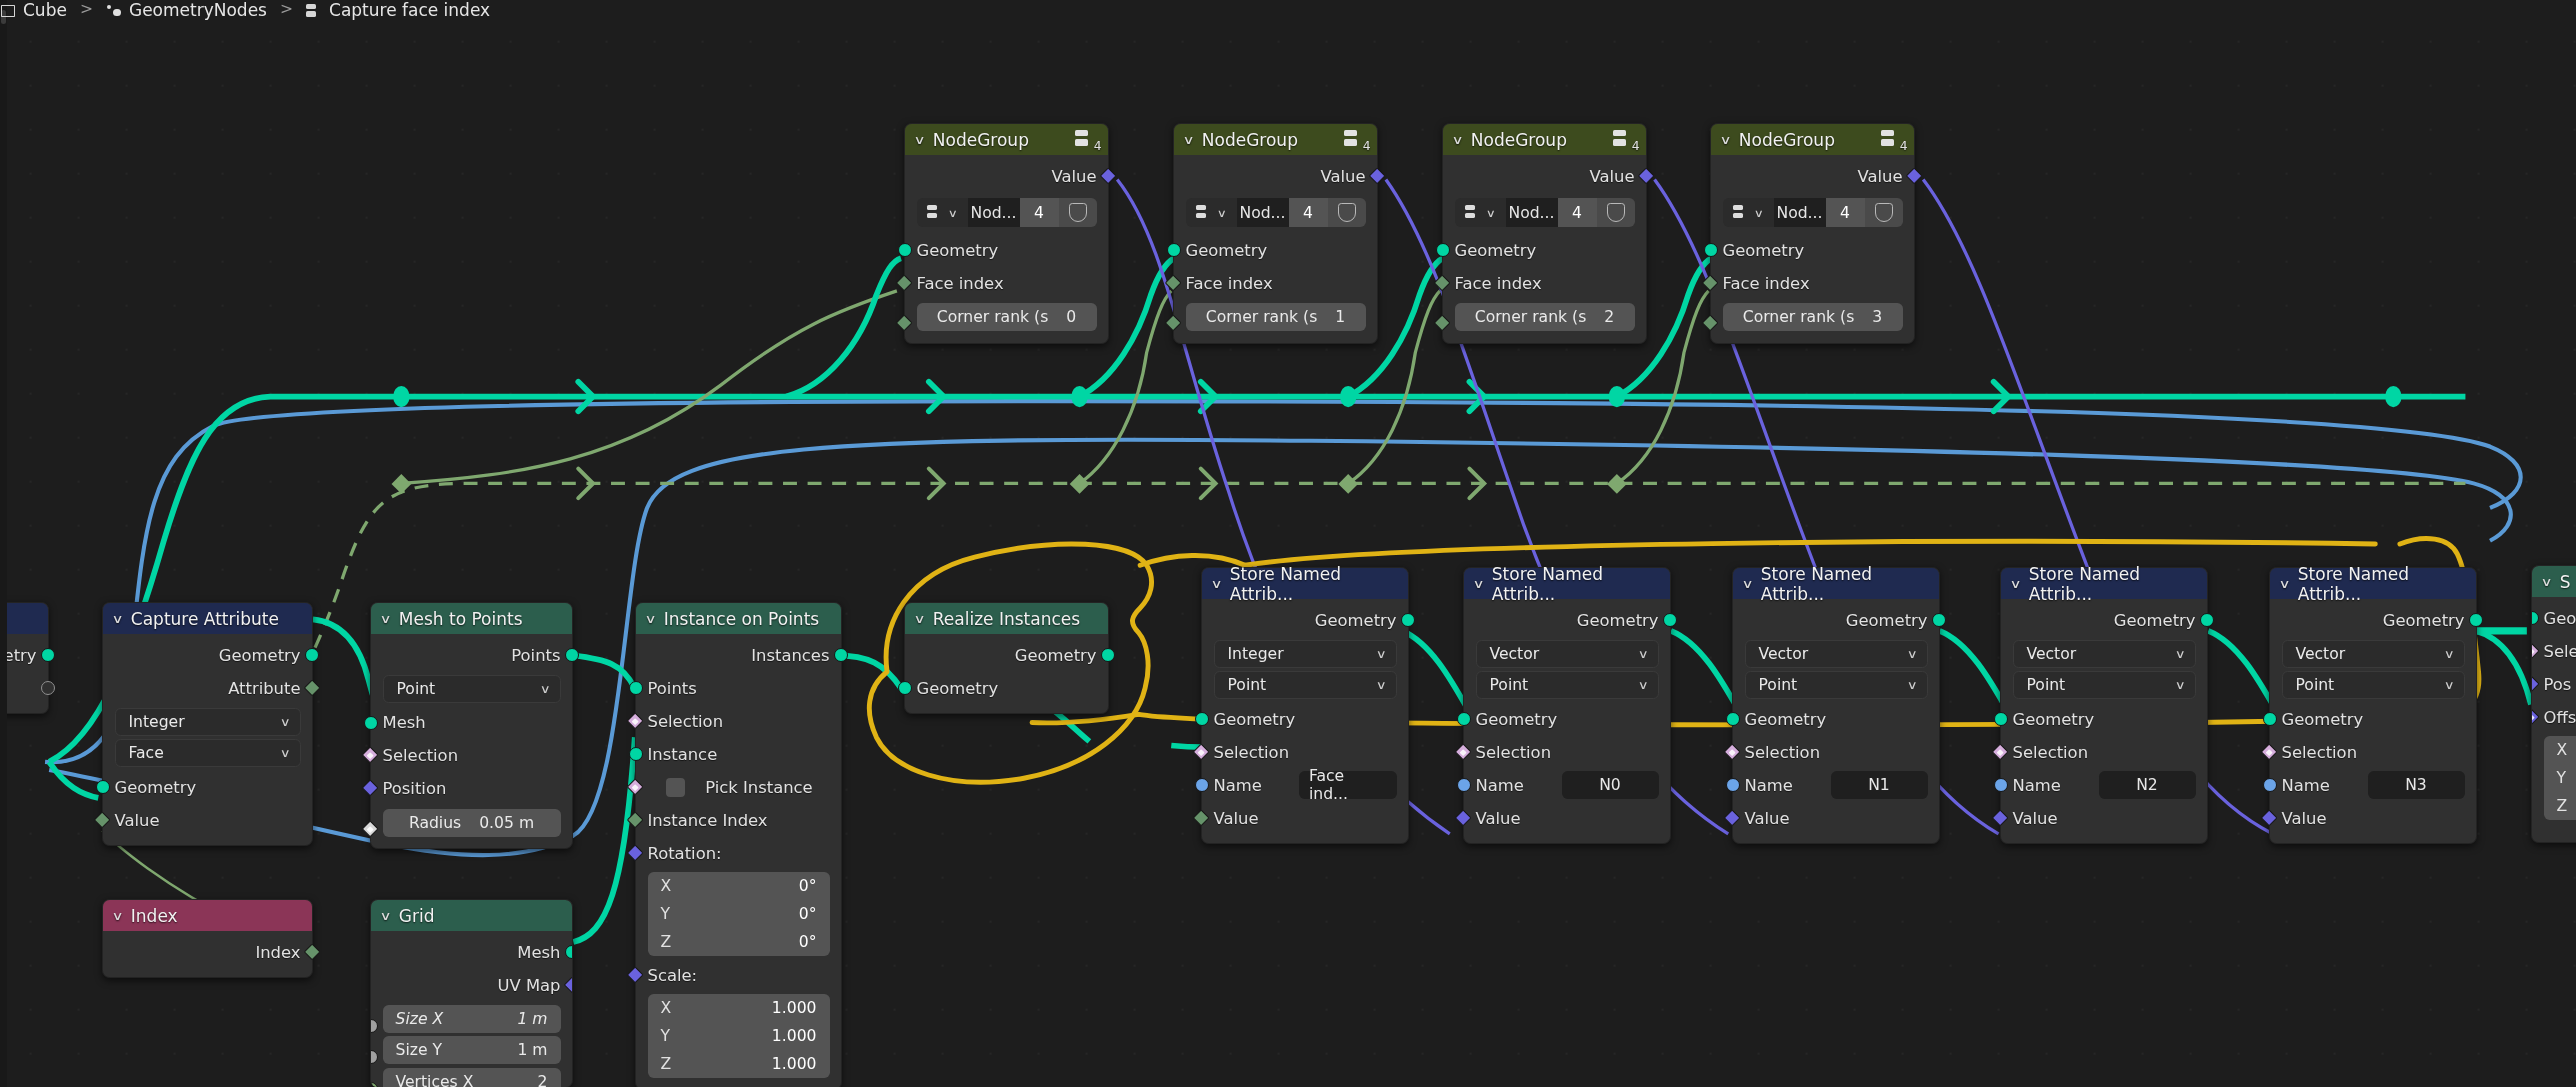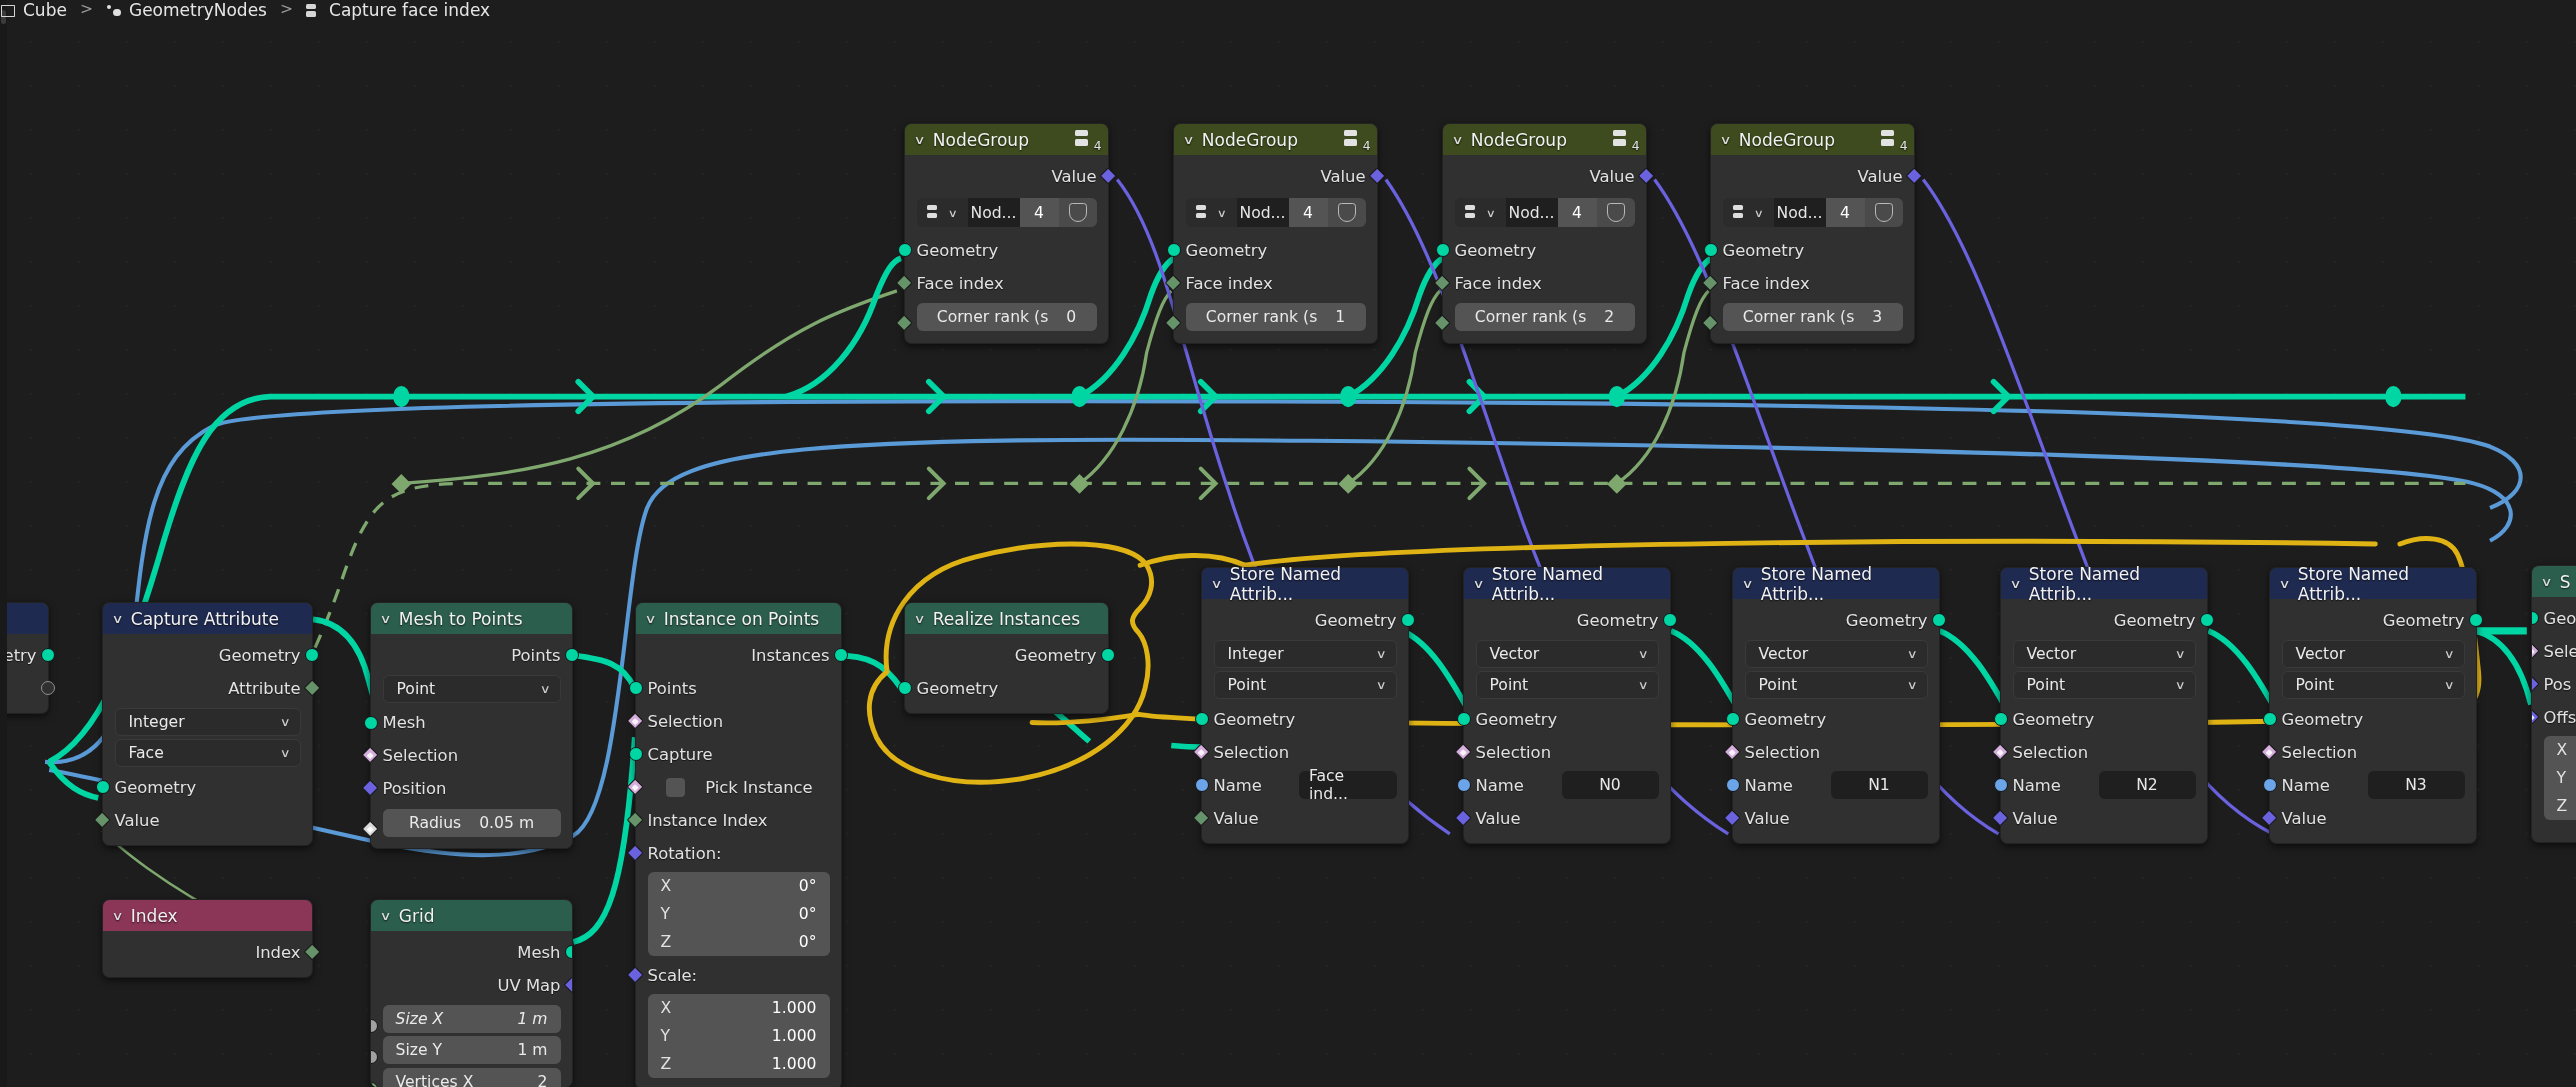--- a/index.html
+++ b/index.html
@@ -487,21 +487,21 @@
       <div class="row in">
         <span class="sock left s-geo"></span>
         <span class="row-label">Points</span>
       </div>
       <div class="row in">
         <span class="sock diam left s-pink dot"></span>
         <span class="row-label">Selection</span>
       </div>
       <div class="row in">
         <span class="sock left s-geo"></span>
-        <span class="row-label">Capture</span>
+        <span class="row-label">Instance</span>
       </div>
       <div class="row in">
         <span class="sock diam left s-pink dot"></span>
         <span class="checkrow">
           <span class="checkbox"></span>
           <span class="row-label">Pick Instance</span>
         </span>
       </div>
       <div class="row in">
         <span class="sock diam left s-field-green"></span>

